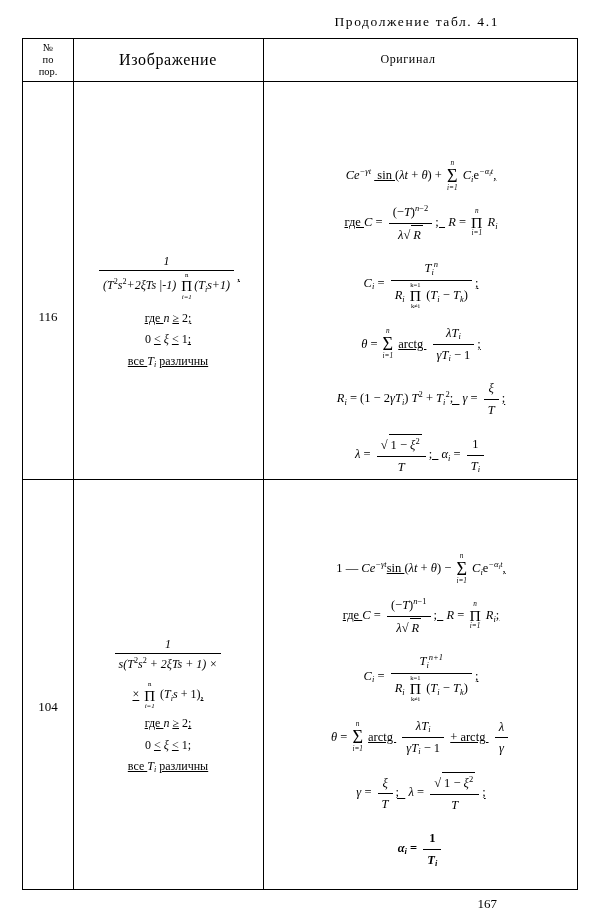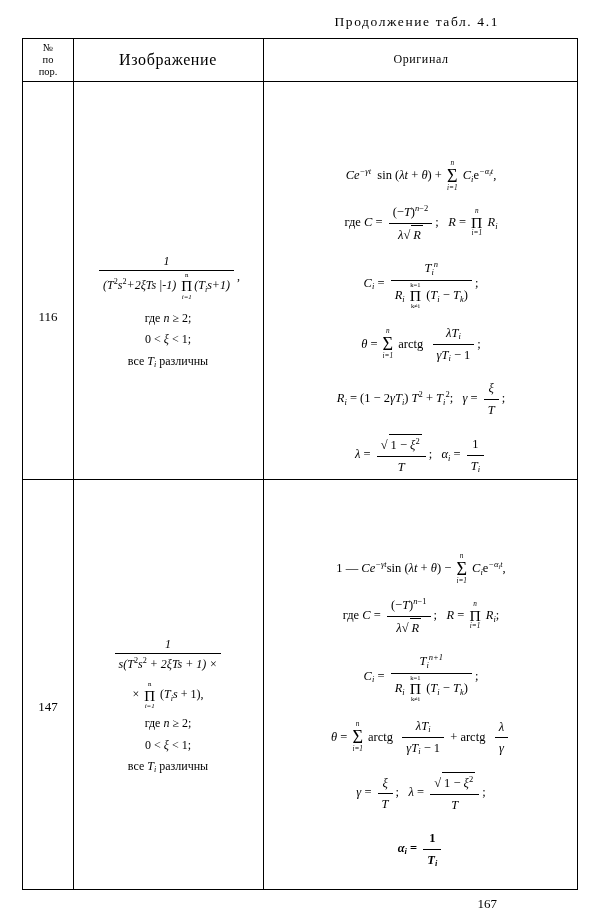--- a/index.html
+++ b/index.html
@@ -76,21 +76,21 @@
     height: 42px;
     display: flex;
     align-items: center;
     justify-content: center;
     text-align: center;
     font-size: 11.5px;
     line-height: 1.12;
   }
   .hdr-no   { left: 0;   width: 50px;  font-size: 10.5px; }
   .hdr-img  { left: 50px; width: 190px; font-size: 16px; letter-spacing: .6px;}
-  .hdr-orig { left: 240px; width: 316px; font-size: 12px; letter-spacing: .6px;}
+  .hdr-orig { left: 227px; width: 316px; font-size: 12px; letter-spacing: .6px;}
 
   
   .rownum {
     position: absolute;
     left: 0;
     width: 50px;
     text-align: center;
     font-size: 13px;
   }
   .rownum.n116 { top: 270px; }
@@ -171,21 +171,21 @@
     display: inline-block;
     border-top: 1.1px solid #000;
     padding: 0 2px;
     margin-left: 1px;
   }
 
   .ln { display: block; margin: 9px 0; }
   .ln.tight { margin: 5px 0; }
   .ln.wide { margin: 14px 0; }
 
-  .txt { font-style: normal; }
+  .txt { font-style: normal; text-decoration: underline; }
 </style>
 </head>
 <body>
 
 <div class="page">
 
   <div class="running-head">Продолжение табл. 4.1</div>
 
   <div class="tbl">
 
@@ -199,21 +199,21 @@
         <div>№</div>
         <div>по</div>
         <div>пор.</div>
       </div>
     </div>
     <div class="hdr hdr-img">Изображение</div>
     <div class="hdr hdr-orig">Оригинал</div>
 
     <div class="rownum n116">116</div>
 
-    <div class="rownum n117">147</div>
+    <div class="rownum n117">104</div>
 
     <div class="cell-img a">
       <div class="ln m">
         <span class="frac">
           <span class="num">1</span>
           <span class="den">
             (<span class="m">T</span><span class="sup n">2</span><span class="m">s</span><span class="sup n">2</span>+2<span class="m">ξTs</span> |-1)
             <span class="bigop small">
               <span class="lim n">n</span>
               <span class="op">Π</span>

